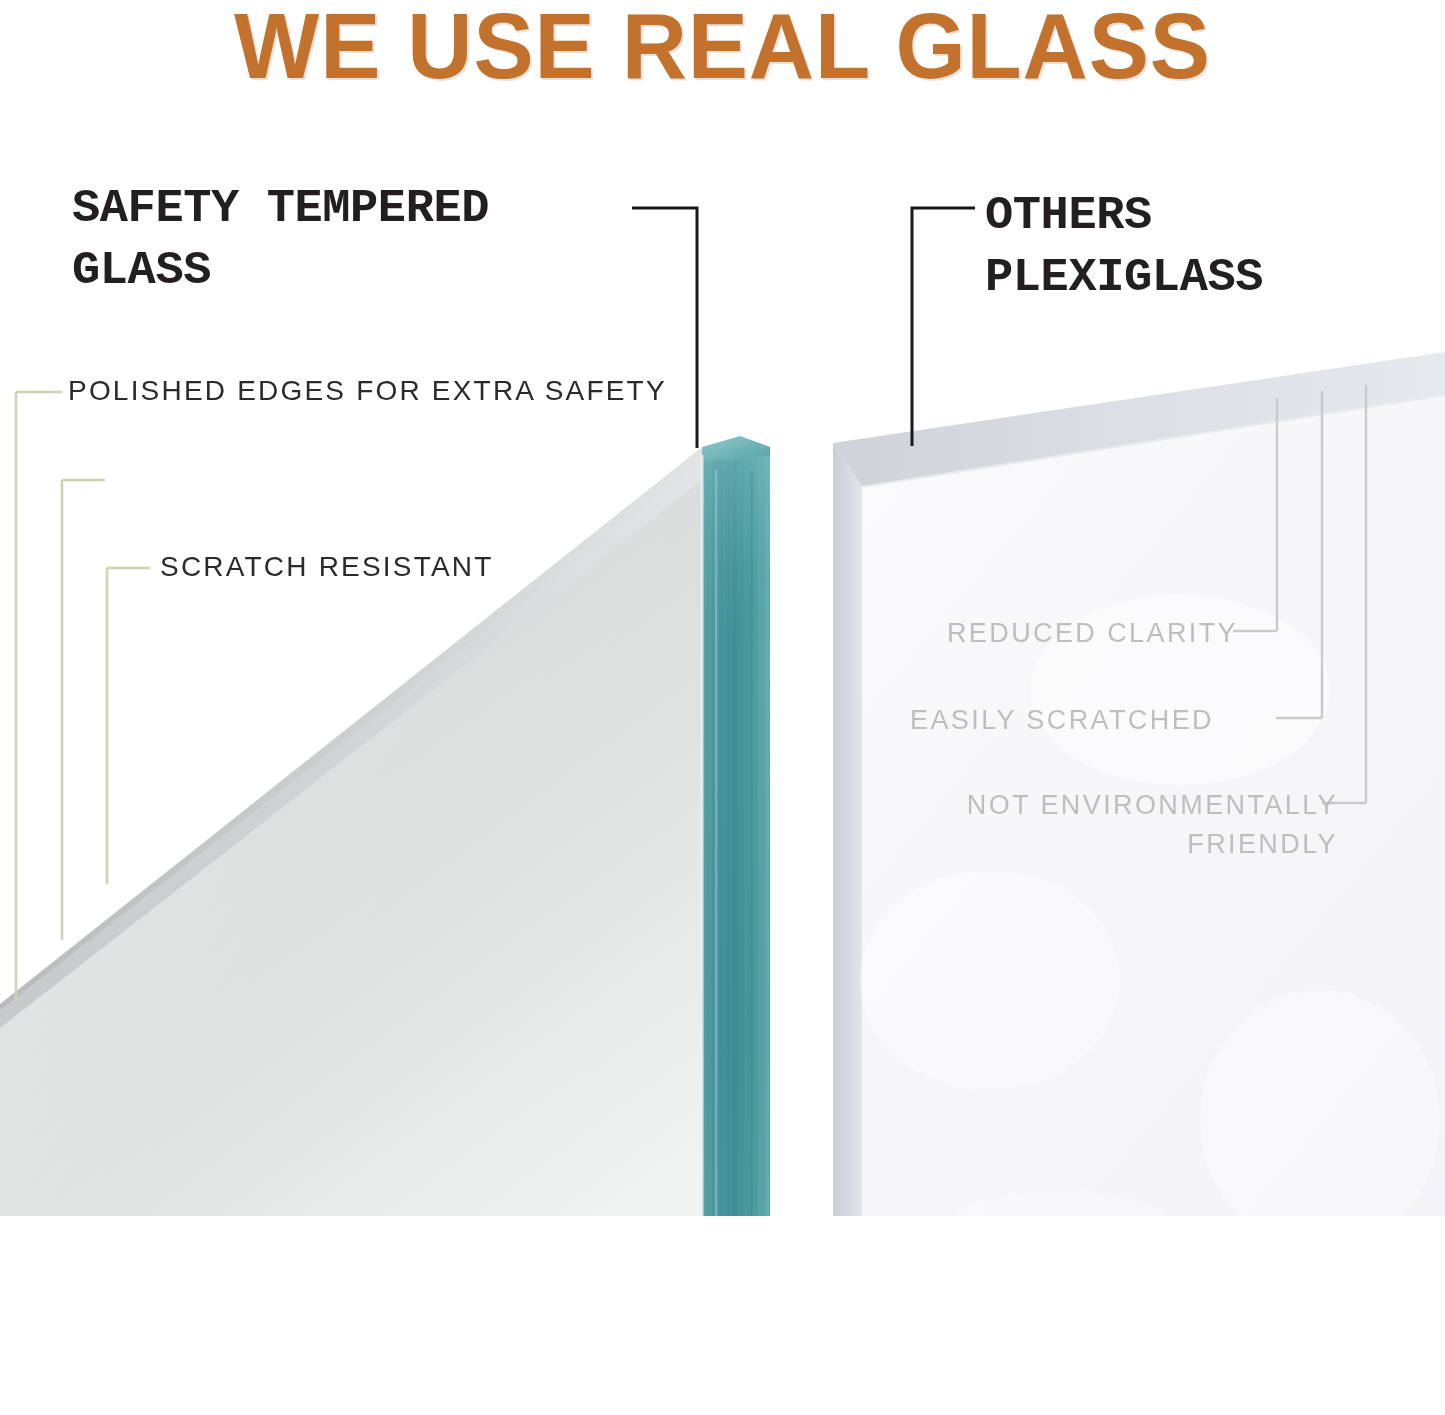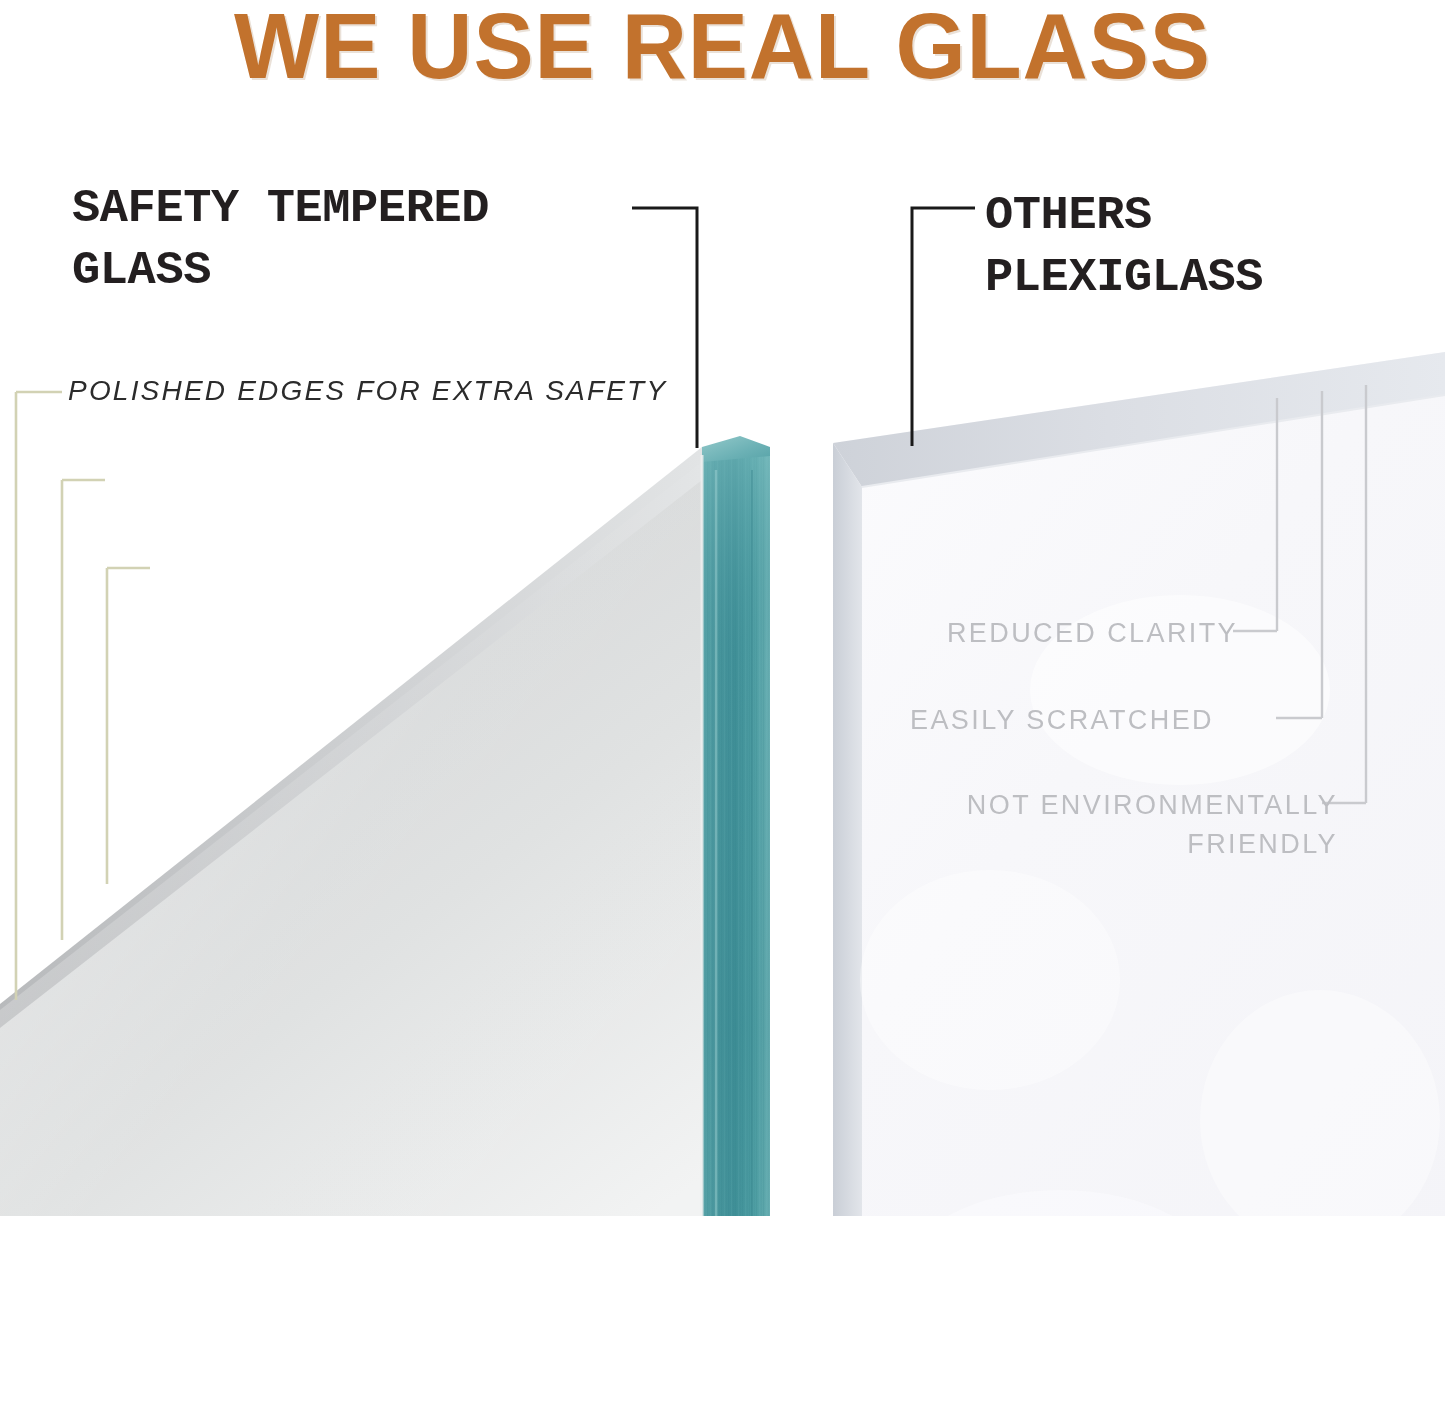--- a/index.html
+++ b/index.html
@@ -228,23 +228,24 @@
   <div class="text-layer" style="left:0;top:0;width:1445px;height:1415px;">
 
     <div class="main-title">WE USE REAL GLASS</div>
 
     <div class="panel-heading" id="heading-left">SAFETY TEMPERED
 GLASS</div>
 
     <div class="panel-heading" id="heading-right">OTHERS
 PLEXIGLASS</div>
 
-    <div class="feat-label" style="left:68px;  top:375px;font-style:italic;">POLISHED EDGES FOR EXTRA SAFETY</div>
-
-
+    <div class="feat-label" style="left:68px;  top:375px;">POLISHED EDGES FOR EXTRA SAFETY</div>
+
+
+    <div class="feat-label" style="left:160px; top:551px;">SCRATCH RESISTANT</div>
 
     <div class="con-label" style="left:833px; top:614px; width:395px;">REDUCED CLARITY</div>
 
     <div class="con-label" style="left:833px; top:701px; width:438px;text-align:center;">EASILY SCRATCHED</div>
 
     <div class="con-label" style="left:800px; top:786px; width:484px;margin-left:44px;">NOT ENVIRONMENTALLY
 FRIENDLY</div>
 
   </div>
 </div>

